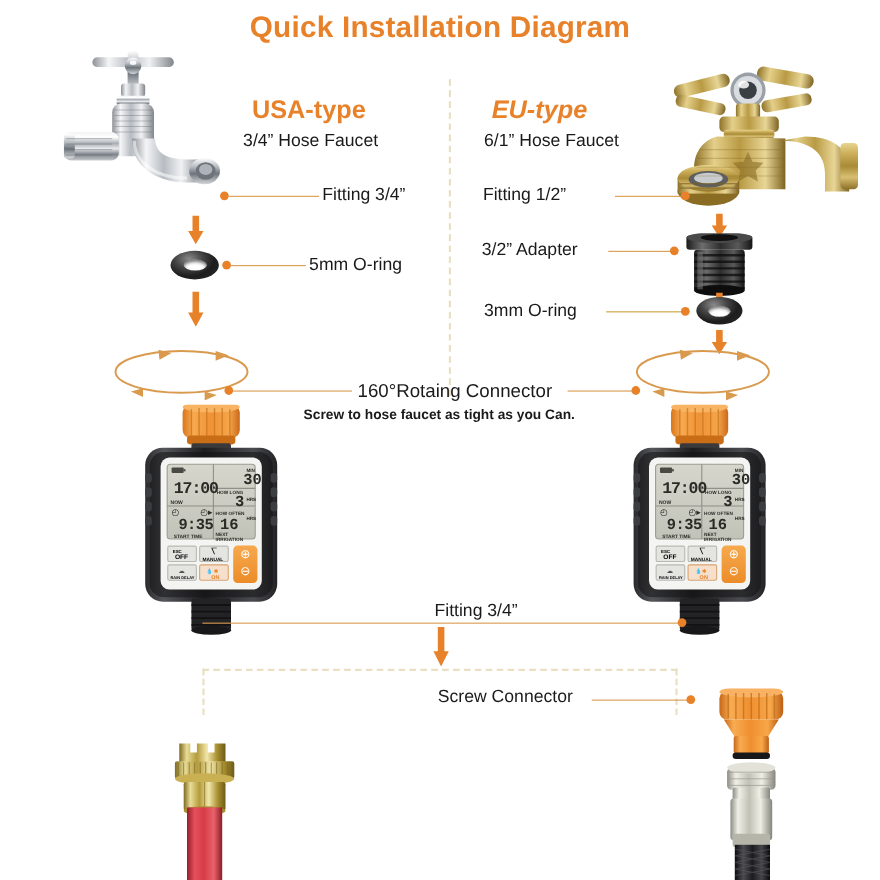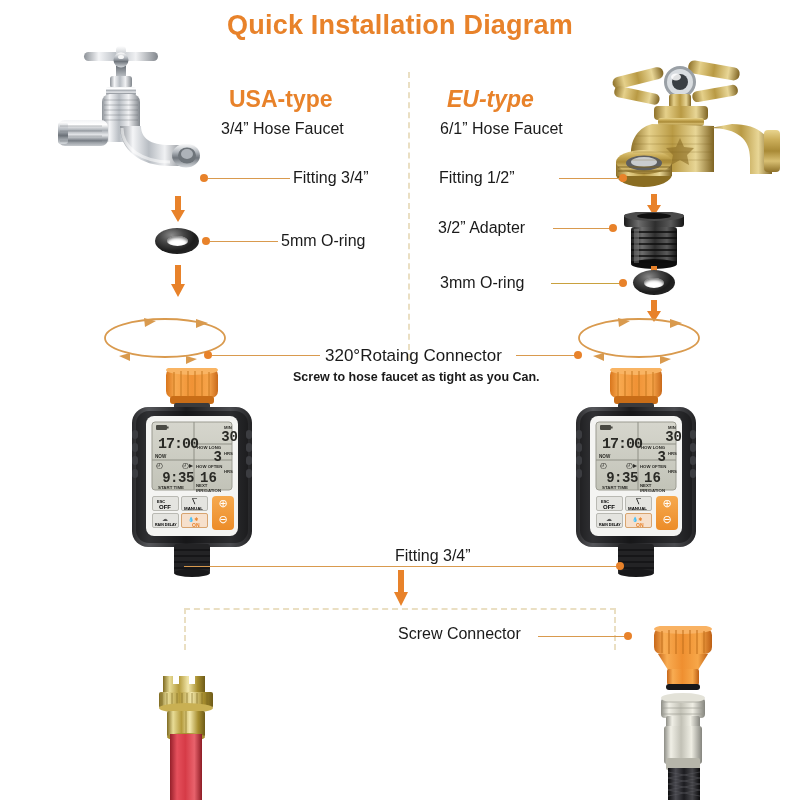--- a/index.html
+++ b/index.html
@@ -304,22 +304,22 @@
       <ellipse cx="65" cy="26" rx="60" ry="19" fill="none" stroke="#D99A4E" stroke-width="1.8"></ellipse>
       <path d="M44 6 l12 3 -11 6z" fill="#D99A4E"></path>
       <path d="M96 7 l12 4 -12 5z" fill="#D99A4E"></path>
       <path d="M30 41 l-11 3 11 5z" fill="#D99A4E"></path>
       <path d="M86 44 l11 3 -11 5z" fill="#D99A4E"></path>
     </svg>
   </div>
 
   <div class="abs leader" style="left:212px; top:355px; width:108px;"></div>
   <div class="abs dot" style="left:204px; top:351px;"></div>
-  <div class="abs lbl" style="left:325px; top:346px; font-size:17px;">320°Rotaing Connector</div>
-  <div class="abs lbl-sm" style="left:293px; top:370px; font-weight:bold;">Screw to hose faucet as tight as you Can.</div>
+  <div class="abs lbl" style="left:325px; top:346px; font-size:17px;">160°Rotaing Connector</div>
+  <div class="abs lbl-sm" style="left:276px; top:370px; font-weight:bold;">Screw to hose faucet as tight as you Can.</div>
   <div class="abs leader" style="left:516px; top:355px; width:62px;"></div>
   <div class="abs dot" style="left:574px; top:351px;"></div>
 
   <div class="abs device" style="left:130px; top:368px;">
     <svg width="124" height="212" viewBox="0 0 124 212">
       <defs>
         <linearGradient id="orCap" x1="0" y1="0" x2="1" y2="0">
           <stop offset="0%" stop-color="#d9761c"></stop>
             <stop offset="18%" stop-color="#f8a94f"></stop>
           <stop offset="50%" stop-color="#f09235"></stop>

